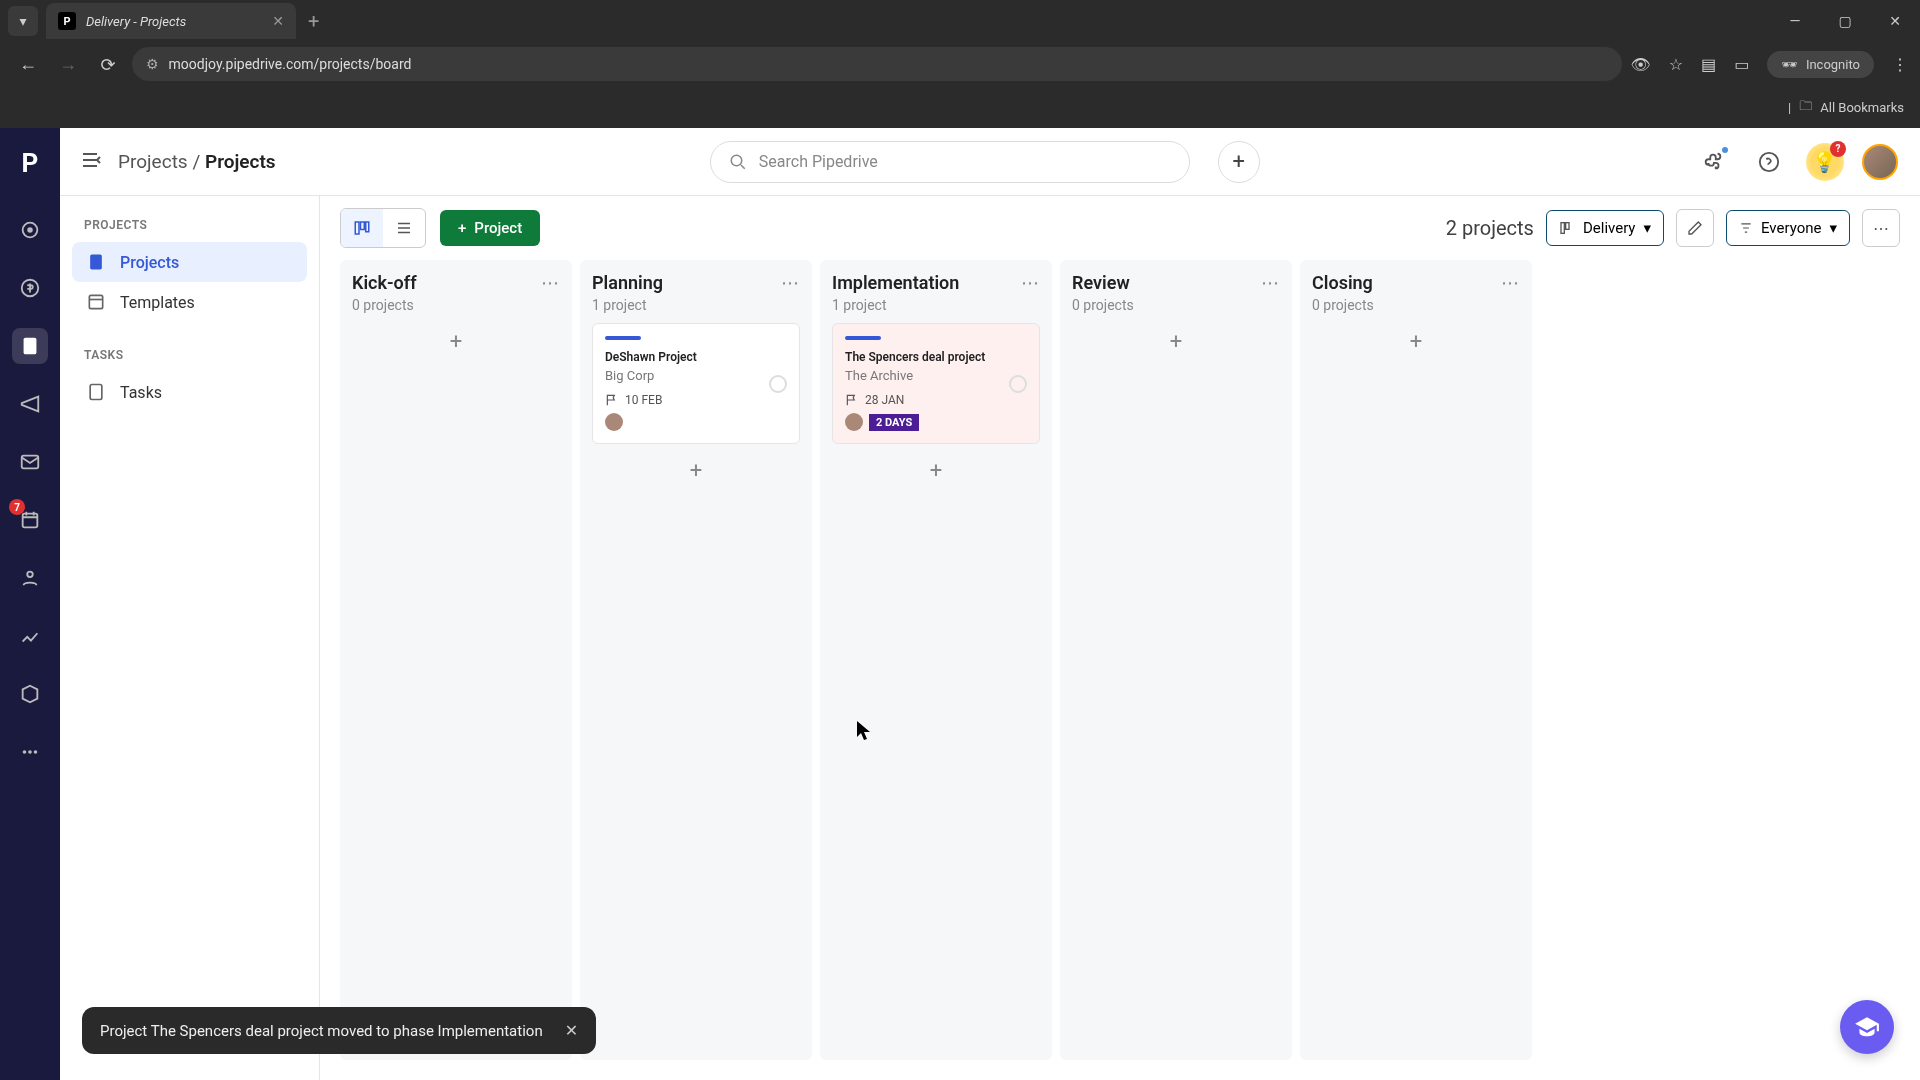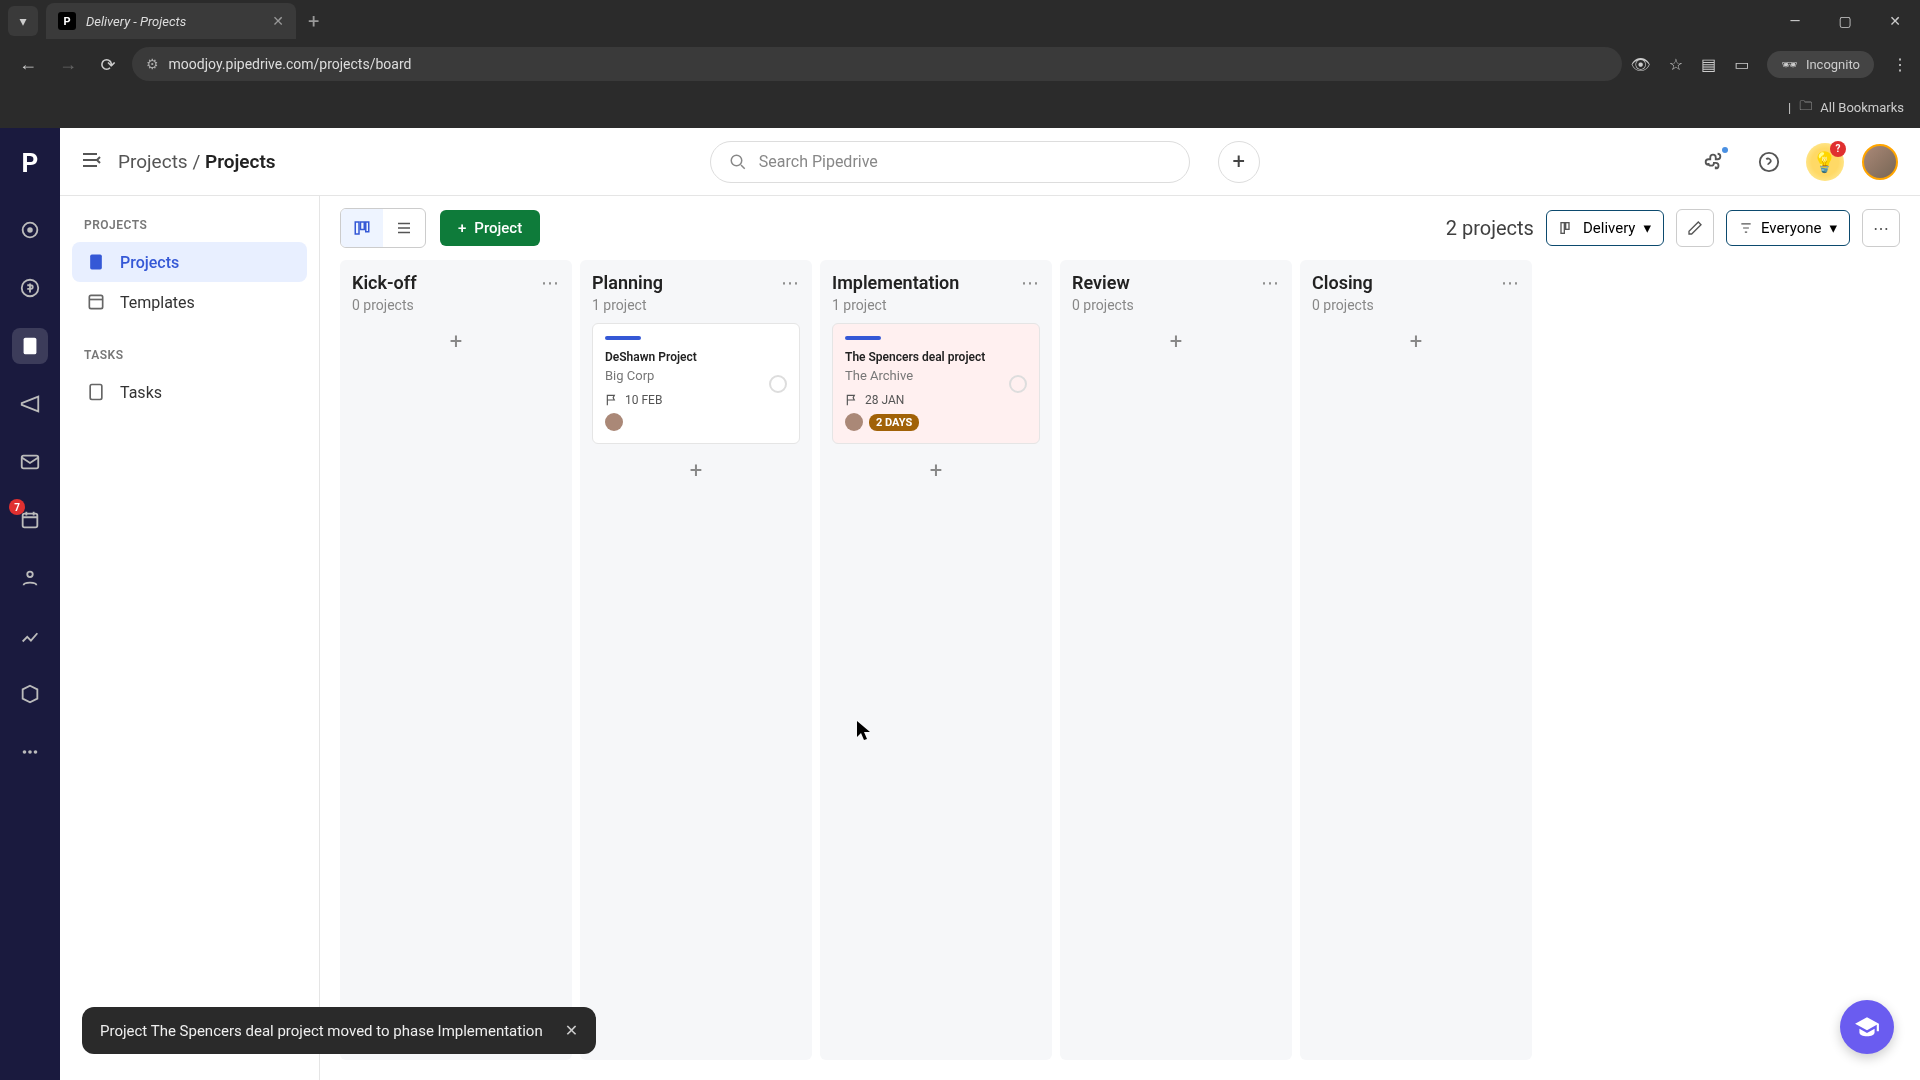--- a/index.html
+++ b/index.html
@@ -77,21 +77,21 @@
 
 .card { background:#fff; border:1px solid #e5e5e5; border-radius:6px; padding:12px; margin-bottom:8px; position:relative; cursor:pointer; }
 .card.overdue { background:#fff0f0; }
 .stripe { height:4px; width:36px; background:#3558d6; border-radius:2px; margin-bottom:10px; }
 .card-title { font-size:12px; font-weight:600; color:#222; margin-bottom:4px; word-break:break-word; }
 .card-sub { font-size:13px; color:#777; margin-bottom:10px; }
 .card-meta { display:flex; align-items:center; gap:6px; font-size:12px; color:#555; margin-bottom:6px; }
 .card-meta svg { width:14px; height:14px; }
 .card-foot { display:flex; align-items:center; gap:6px; }
 .mini-av { width:18px; height:18px; border-radius:50%; background:#a87; }
-.badge { background:#a16207; color:#fff; font-size:11px; font-weight:700; padding:2px 7px; border-radius:8px; }
+.badge { background:#4c1d95; color:#fff; font-size:11px; font-weight:700; padding:2px 7px; border-radius:0; }
 .status-circle { position:absolute; top:50%; right:12px; transform:translateY(-50%); width:18px; height:18px; border:2px solid #ddd; border-radius:50%; }
 
 .toast { position:absolute; bottom:26px; left:82px; background:#2a2a2a; color:#eee; border-radius:12px; padding:14px 18px; display:flex; align-items:center; gap:22px; font-size:15px; }
 .toast-close { color:#ccc; font-size:16px; cursor:pointer; }
 
 .fab { position:absolute; bottom:26px; right:26px; width:54px; height:54px; border-radius:50%; background:#6a5cf0; color:#fff; display:flex; align-items:center; justify-content:center; font-size:24px; box-shadow:0 4px 12px rgba(0,0,0,0.2); cursor:pointer; }
 
 .cursor { position:absolute; left:857px; top:593px; width:14px; height:20px; pointer-events:none; }
 .cursor svg { width:14px; height:20px; }
 </style>

